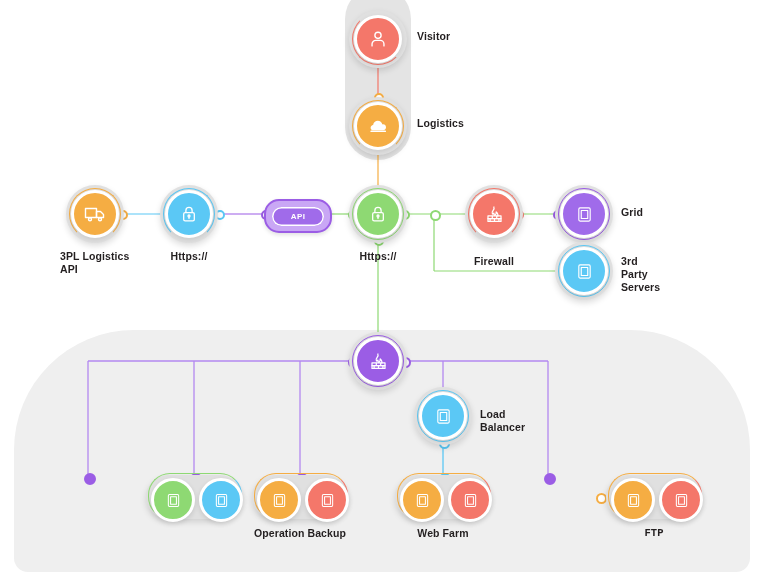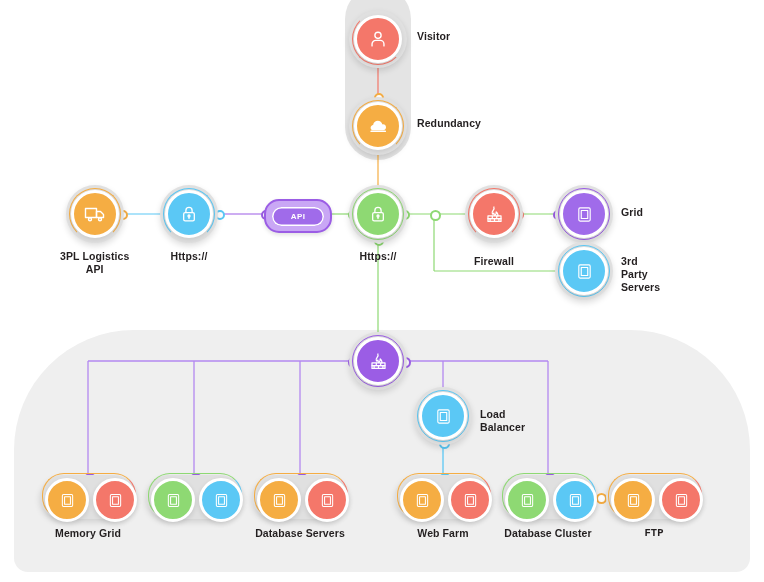--- a/index.html
+++ b/index.html
@@ -13,21 +13,21 @@
   .bottom-panel{left:14px;top:330px;width:736px;height:242px;border-radius:120px 120px 14px 14px;background:#efefef;}
 
   
   .node{position:absolute;display:flex;flex-direction:column;align-items:center;}
   .disc-wrap{position:relative;display:flex;align-items:center;justify-content:center;}
   .halo{position:absolute;border-radius:50%;background:#e0e0e0;box-shadow:0 3px 6px rgba(0,0,0,.13);}
   .ring{position:absolute;border-radius:50%;border:1.4px solid;background:transparent;}
   .disc{position:relative;border-radius:50%;display:flex;align-items:center;justify-content:center;
         box-shadow:0 2px 5px rgba(0,0,0,.10); border:3px solid #fff;}
   .disc svg{display:block;}
-  .lbl{margin-top:7px;font-size:10.5px;font-weight:bold;color:#231f20;text-align:center;line-height:13px;white-space:pre-line;letter-spacing:.1px;}
+  .lbl{margin-top:7px;font-size:10.5px;font-weight:bold;color:#231f20;text-align:left;line-height:13px;white-space:pre-line;letter-spacing:.1px;}
   .lbl.side{position:absolute;margin:0;text-align:left;}
 
   
   .sz-lg .halo{width:58px;height:58px;}
   .sz-lg .ring{width:50px;height:50px;}
   .sz-lg .disc{width:42px;height:42px;}
   .sz-lg .disc-wrap{width:58px;height:58px;}
 
   
   .pill{position:absolute;display:flex;align-items:center;justify-content:center;}
@@ -138,21 +138,21 @@
     <div class="disc-wrap">
       <div class="halo"></div>
       <div class="ring" style="border-color:#f5ad43;border-bottom-color:transparent;"></div>
       <div class="disc" style="background:#f5ad43;">
         <svg width="24" height="24" viewBox="0 0 24 24" fill="#fff">
           <path d="M6.6 16.2h10.2c1.9 0 3.2-1.3 3.2-3 0-1.6-1.3-2.9-2.9-2.9-.2 0-.5 0-.7.1-.5-2.1-2.4-3.6-4.6-3.6-2.4 0-4.4 1.8-4.7 4.1-1.4.2-2.5 1.4-2.5 2.8 0 1.4 1.1 2.5 2 2.5z"></path>
           <rect x="4.4" y="16.6" width="15.6" height="1.5" rx=".7"></rect>
         </svg>
       </div>
     </div>
-    <div class="lbl side" style="left:68px;top:20px;">Redundancy</div>
+    <div class="lbl side" style="left:68px;top:20px;">Logistics</div>
   </div>
 
   <div class="node sz-lg" style="left:60px;top:185px;">
     <div class="disc-wrap">
       <div class="halo"></div>
       <div class="ring" style="border-color:#f5ad43;border-bottom-color:transparent;"></div>
       <div class="disc" style="background:#f5ad43;">
         <svg width="24" height="24" viewBox="0 0 24 24" fill="none" stroke="#fff" stroke-width="1.4" stroke-linejoin="round">
           <path d="M2.5 6.5h11v9h-11z"></path>
           <path d="M13.5 9.5h4l3 3v3h-7z"></path>
@@ -272,39 +272,20 @@
       <div class="disc" style="background:#5bc8f5;">
         <svg width="21" height="21" viewBox="0 0 24 24" fill="none" stroke="#fff" stroke-width="1.3" stroke-linejoin="round">
           <rect x="5.5" y="4.5" width="13" height="15" rx="1.4"></rect>
           <path d="M8.3 7.4h7.4v9.2H8.3z"></path>
         </svg>
       </div>
     </div>
     <div class="lbl side" style="left:66px;top:21px;">Load Balancer</div>
   </div>
 
-  <div class="cluster" style="left:40px;top:473px;">
-    <div class="cluster-body">
-      <div class="cl-halo"></div>
-      <div class="cl-arc" style="border-top-color:#f5ad43;border-left-color:#f5ad43;border-right-color:#f4776a;"></div>
-      <div class="cl-disc a" style="background:#f5ad43;">
-        <svg width="19" height="19" viewBox="0 0 24 24" fill="none" stroke="#fff" stroke-width="1.3" stroke-linejoin="round">
-            <rect x="5.5" y="4.5" width="13" height="15" rx="1.4"></rect>
-            <path d="M8.3 7.4h7.4v9.2H8.3z"></path>
-          </svg>
-      </div>
-      <div class="cl-disc b" style="background:#f4776a;">
-        <svg width="19" height="19" viewBox="0 0 24 24" fill="none" stroke="#fff" stroke-width="1.3" stroke-linejoin="round">
-            <rect x="5.5" y="4.5" width="13" height="15" rx="1.4"></rect>
-            <path d="M8.3 7.4h7.4v9.2H8.3z"></path>
-          </svg>
-      </div>
-    </div>
-    <div class="lbl">Memory Grid</div>
-  </div>
 
   <div class="cluster" style="left:146px;top:473px;">
     <div class="cluster-body">
       <div class="cl-halo"></div>
       <div class="cl-arc" style="border-top-color:#8ed973;border-left-color:#8ed973;border-right-color:#5bc8f5;"></div>
       <div class="cl-disc a" style="background:#8ed973;">
         <svg width="19" height="19" viewBox="0 0 24 24" fill="none" stroke="#fff" stroke-width="1.3" stroke-linejoin="round">
             <rect x="5.5" y="4.5" width="13" height="15" rx="1.4"></rect>
             <path d="M8.3 7.4h7.4v9.2H8.3z"></path>
           </svg>
@@ -328,21 +309,21 @@
             <path d="M8.3 7.4h7.4v9.2H8.3z"></path>
           </svg>
       </div>
       <div class="cl-disc b" style="background:#f4776a;">
         <svg width="19" height="19" viewBox="0 0 24 24" fill="none" stroke="#fff" stroke-width="1.3" stroke-linejoin="round">
             <rect x="5.5" y="4.5" width="13" height="15" rx="1.4"></rect>
             <path d="M8.3 7.4h7.4v9.2H8.3z"></path>
           </svg>
       </div>
     </div>
-    <div class="lbl">Database Servers</div>
+    <div class="lbl">Operation Backup</div>
   </div>
 
   <div class="cluster" style="left:395px;top:473px;">
     <div class="cluster-body">
       <div class="cl-halo"></div>
       <div class="cl-arc" style="border-top-color:#f5ad43;border-left-color:#f5ad43;border-right-color:#f4776a;"></div>
       <div class="cl-disc a" style="background:#f5ad43;">
         <svg width="19" height="19" viewBox="0 0 24 24" fill="none" stroke="#fff" stroke-width="1.3" stroke-linejoin="round">
             <rect x="5.5" y="4.5" width="13" height="15" rx="1.4"></rect>
             <path d="M8.3 7.4h7.4v9.2H8.3z"></path>
@@ -351,39 +332,20 @@
       <div class="cl-disc b" style="background:#f4776a;">
         <svg width="19" height="19" viewBox="0 0 24 24" fill="none" stroke="#fff" stroke-width="1.3" stroke-linejoin="round">
             <rect x="5.5" y="4.5" width="13" height="15" rx="1.4"></rect>
             <path d="M8.3 7.4h7.4v9.2H8.3z"></path>
           </svg>
       </div>
     </div>
     <div class="lbl">Web Farm</div>
   </div>
 
-  <div class="cluster" style="left:500px;top:473px;">
-    <div class="cluster-body">
-      <div class="cl-halo"></div>
-      <div class="cl-arc" style="border-top-color:#8ed973;border-left-color:#8ed973;border-right-color:#5bc8f5;"></div>
-      <div class="cl-disc a" style="background:#8ed973;">
-        <svg width="19" height="19" viewBox="0 0 24 24" fill="none" stroke="#fff" stroke-width="1.3" stroke-linejoin="round">
-            <rect x="5.5" y="4.5" width="13" height="15" rx="1.4"></rect>
-            <path d="M8.3 7.4h7.4v9.2H8.3z"></path>
-          </svg>
-      </div>
-      <div class="cl-disc b" style="background:#5bc8f5;">
-        <svg width="19" height="19" viewBox="0 0 24 24" fill="none" stroke="#fff" stroke-width="1.3" stroke-linejoin="round">
-            <rect x="5.5" y="4.5" width="13" height="15" rx="1.4"></rect>
-            <path d="M8.3 7.4h7.4v9.2H8.3z"></path>
-          </svg>
-      </div>
-    </div>
-    <div class="lbl">Database Cluster</div>
-  </div>
 
   <div class="cluster" style="left:606px;top:473px;font-family:Liberation Mono, monospace;">
     <div class="cluster-body">
       <div class="cl-halo"></div>
       <div class="cl-arc" style="border-top-color:#f5ad43;border-left-color:#f5ad43;border-right-color:#f4776a;"></div>
       <div class="cl-disc a" style="background:#f5ad43;">
         <svg width="19" height="19" viewBox="0 0 24 24" fill="none" stroke="#fff" stroke-width="1.3" stroke-linejoin="round">
             <rect x="5.5" y="4.5" width="13" height="15" rx="1.4"></rect>
             <path d="M8.3 7.4h7.4v9.2H8.3z"></path>
           </svg>

